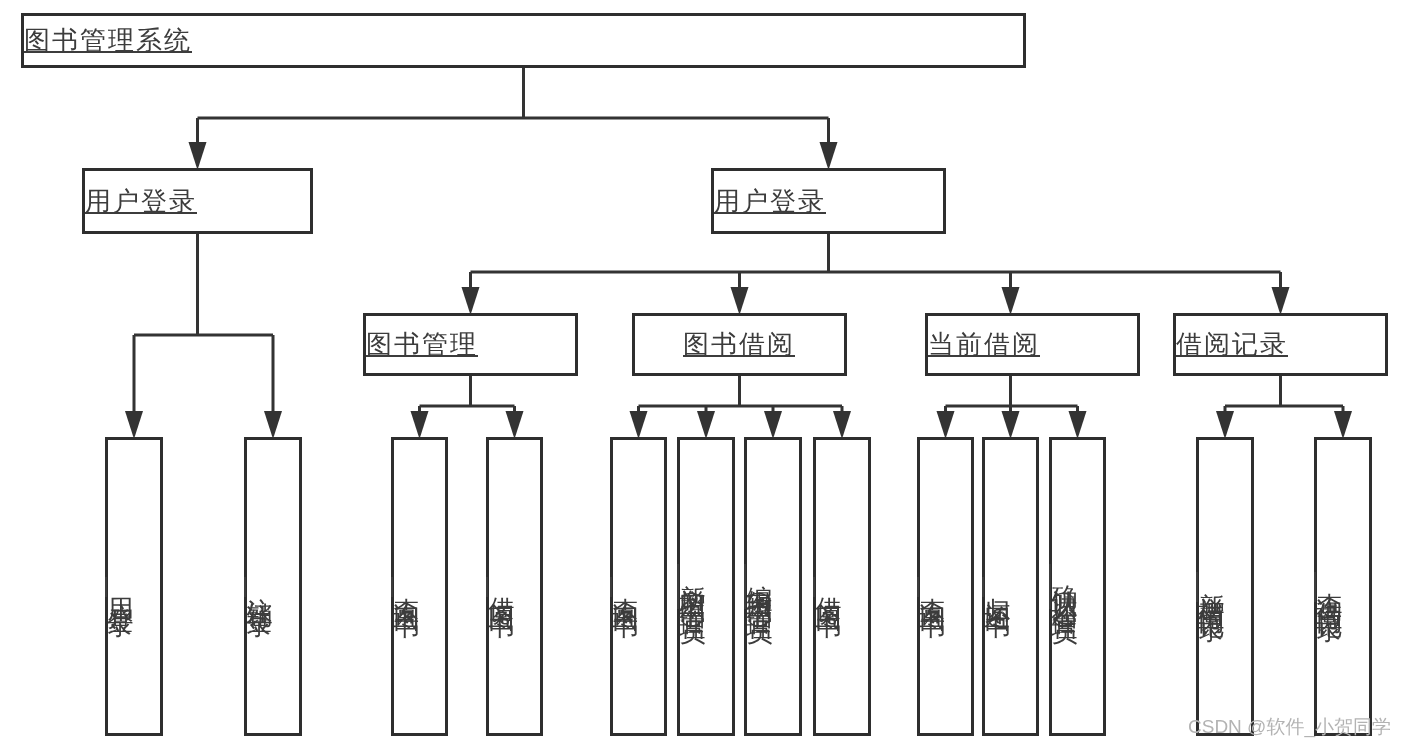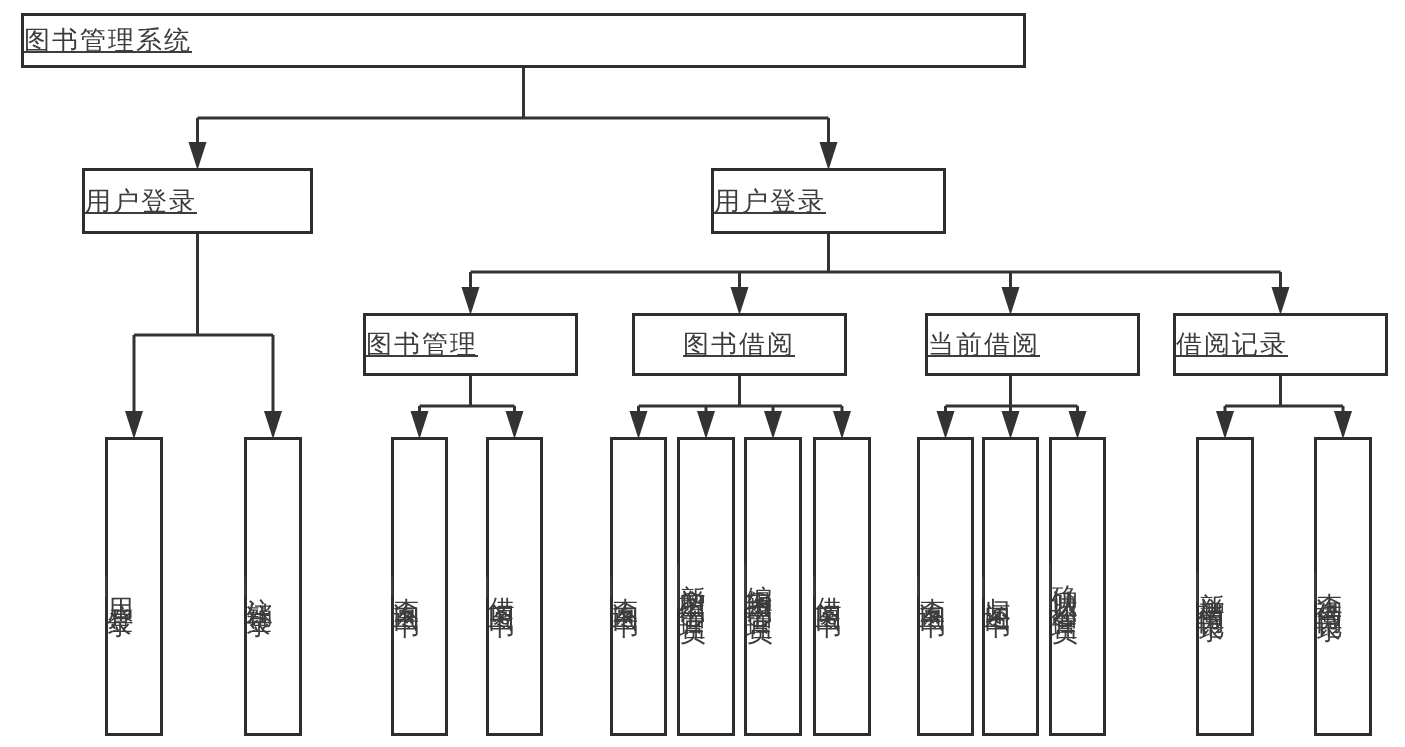--- a/index.html
+++ b/index.html
@@ -163,13 +163,14 @@
       <div class="node tall" style="left: 1049px; top: 437px; width: 57px; height: 299px;">
         <span class="label">确认归还（管理员）</span>
       </div>
       <div class="node tall" style="left: 1196px; top: 437px; width: 58px; height: 299px;">
         <span class="label">新增借阅记录</span>
       </div>
       <div class="node tall" style="left: 1314px; top: 437px; width: 58px; height: 299px;">
         <span class="label">查询借阅记录</span>
       </div>
     </div>
+  <div class="watermark">CSDN @软件_小贺同学</div>
 </div>
 
 </body></html>

